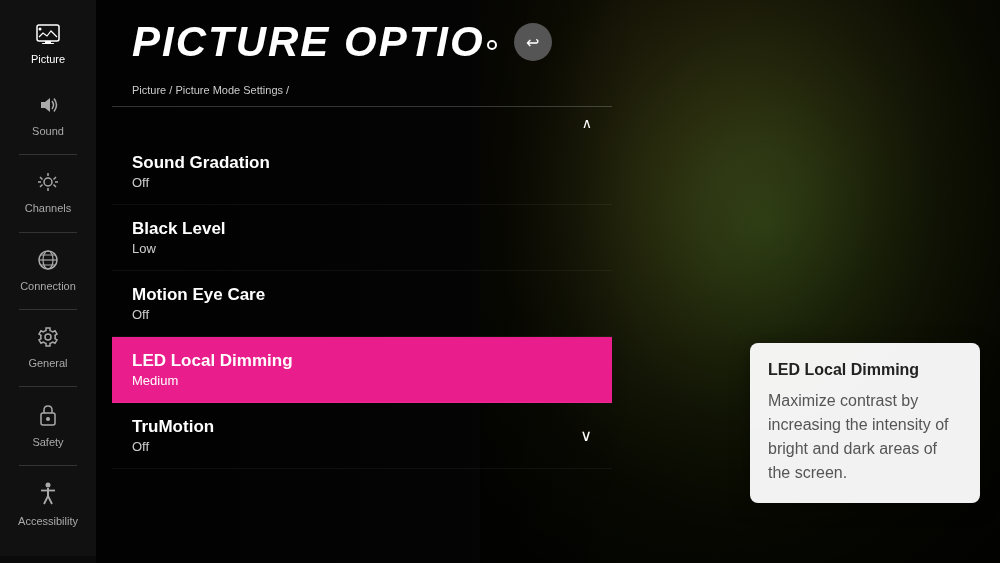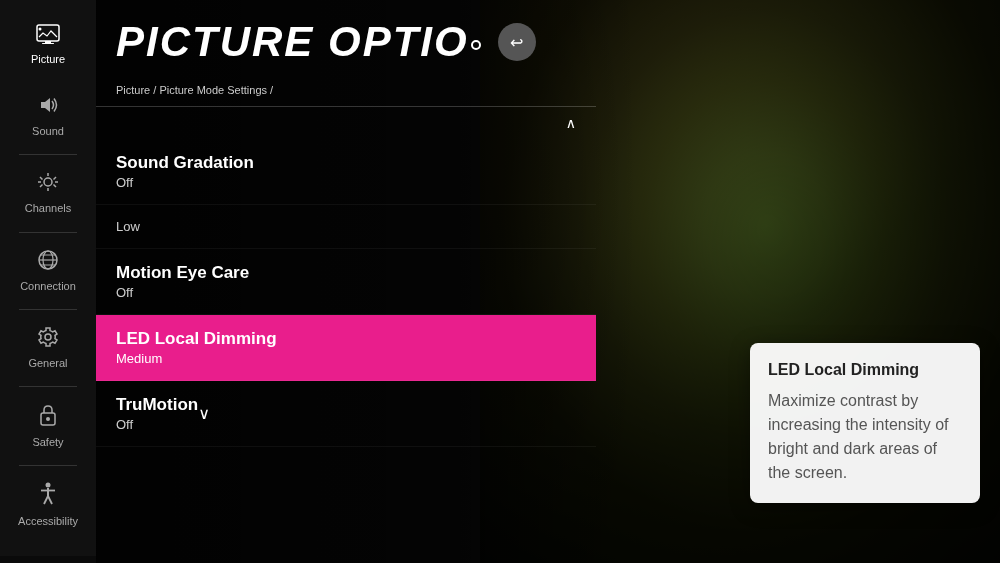--- a/index.html
+++ b/index.html
@@ -103,21 +103,21 @@
       background:
         radial-gradient(ellipse at 55% 40%, #d4a070 0%, #b8835a 15%, #8a5a35 30%, #5a3820 45%, #2a1a0a 65%, #0a0808 100%),
         linear-gradient(135deg, #6a9960 0%, #4a7a40 30%, #2a5020 60%, #1a3010 100%);
       background-blend-mode: multiply;
     }
 
     
     .panel {
       position: absolute;
       top: 0;
-      left: 0;
+      left: 16px;
       width: 500px;
       height: 563px;
       z-index: 2;
     }
 
     
     .header {
       padding: 18px 20px 12px 20px;
       display: flex;
       align-items: center;
@@ -399,35 +399,36 @@
     </div>
 
     <div class="settings-list">
 
       <div class="setting-item">
         <div class="setting-name">Sound Gradation</div>
         <div class="setting-value">Off</div>
       </div>
 
       <div class="setting-item">
+        <div class="setting-name">Black Level</div>
         <div class="setting-value">Low</div>
       </div>
 
 
       <div class="setting-item">
         <div class="setting-name">Motion Eye Care</div>
         <div class="setting-value">Off</div>
       </div>
 
       <div class="setting-item active">
         <div class="setting-name">LED Local Dimming</div>
         <div class="setting-value">Medium</div>
       </div>
 
-      <div class="setting-item" style="display:flex;align-items:center;">
+      <div class="setting-item" style="display:flex;justify-content:space-between;align-items:center;">
         <div>
           <div class="setting-name">TruMotion</div>
           <div class="setting-value">Off</div>
         </div>
         <span style="color:#fff;font-size:16px;">∨</span>
       </div>
 
     </div>
   </div>
 

